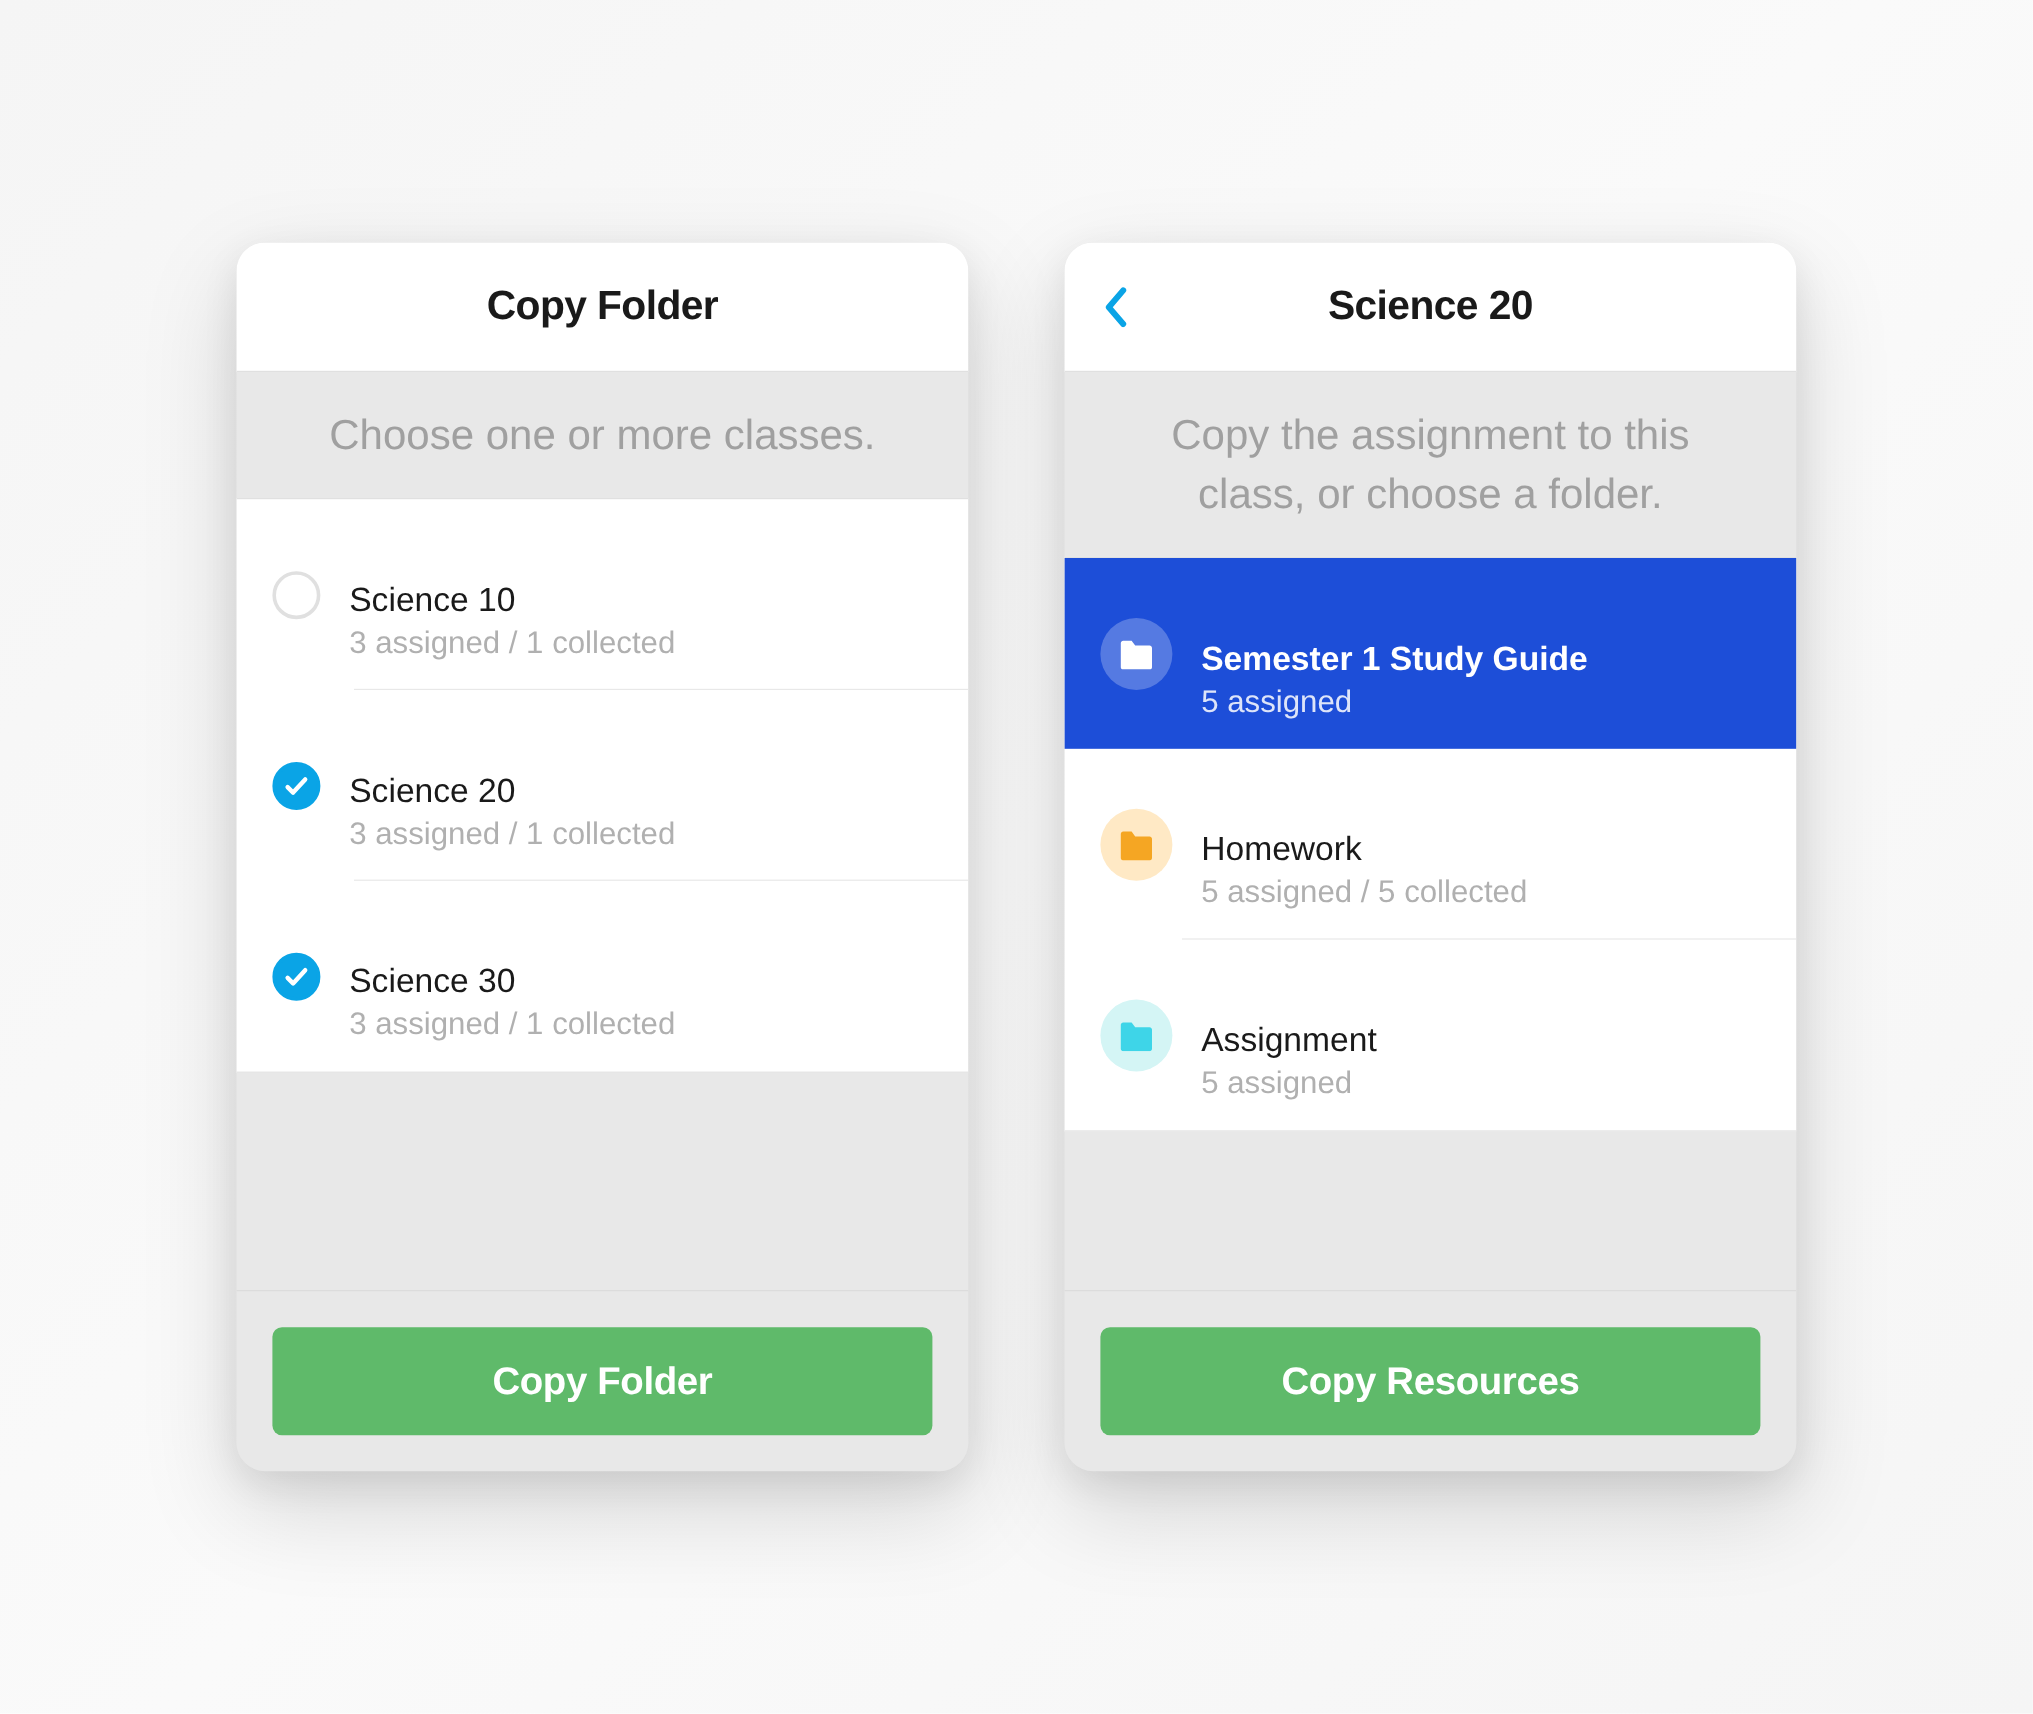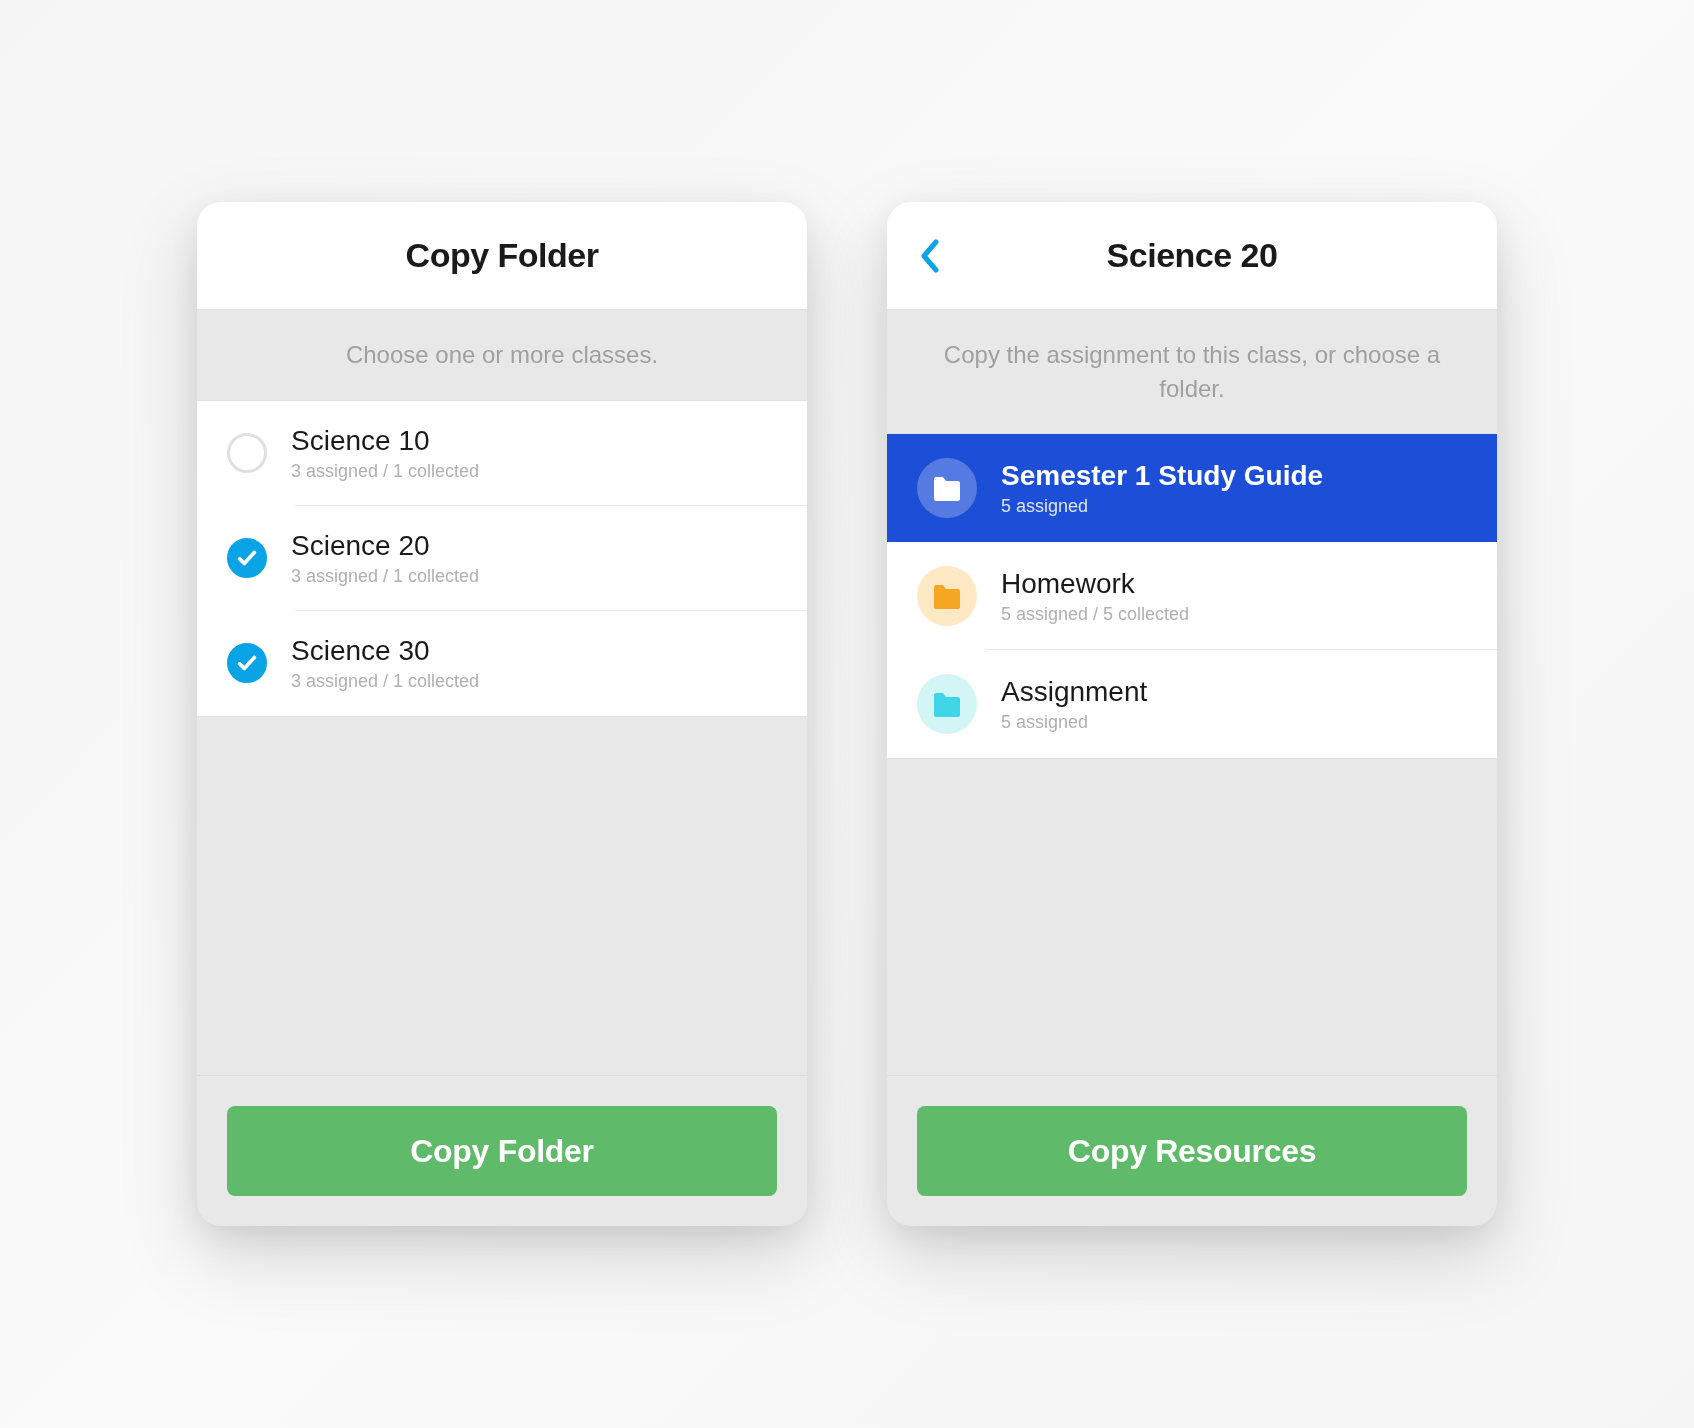--- a/index.html
+++ b/index.html
@@ -58,21 +58,21 @@
       display: flex;
       align-items: center;
       justify-content: center;
       cursor: pointer;
     }
 
     .instruction {
       padding: 28px 40px;
       text-align: center;
       color: #a0a0a0;
-      font-size: 24px;
+      font-size: 35px;
       line-height: 1.4;
     }
 
     .list {
       background: #ffffff;
       border-top: 1px solid #e0e0e0;
       border-bottom: 1px solid #e0e0e0;
     }
 
     .list-item {
@@ -140,30 +140,31 @@
     }
 
     .folder-icon-wrapper.cyan {
       background: #d4f5f5;
     }
 
     .item-text {
       display: flex;
       flex-direction: column;
       gap: 4px;
+      margin-top: 44px;
     }
 
     .item-title {
       font-size: 28px;
       font-weight: 500;
       color: #1a1a1a;
     }
 
     .item-subtitle {
-      font-size: 18px;
+      font-size: 26px;
       color: #b0b0b0;
     }
 
     .list-item.selected {
       background: #1d4ed8;
     }
 
     .list-item.selected .item-title {
       color: #ffffff;
       font-weight: 700;

